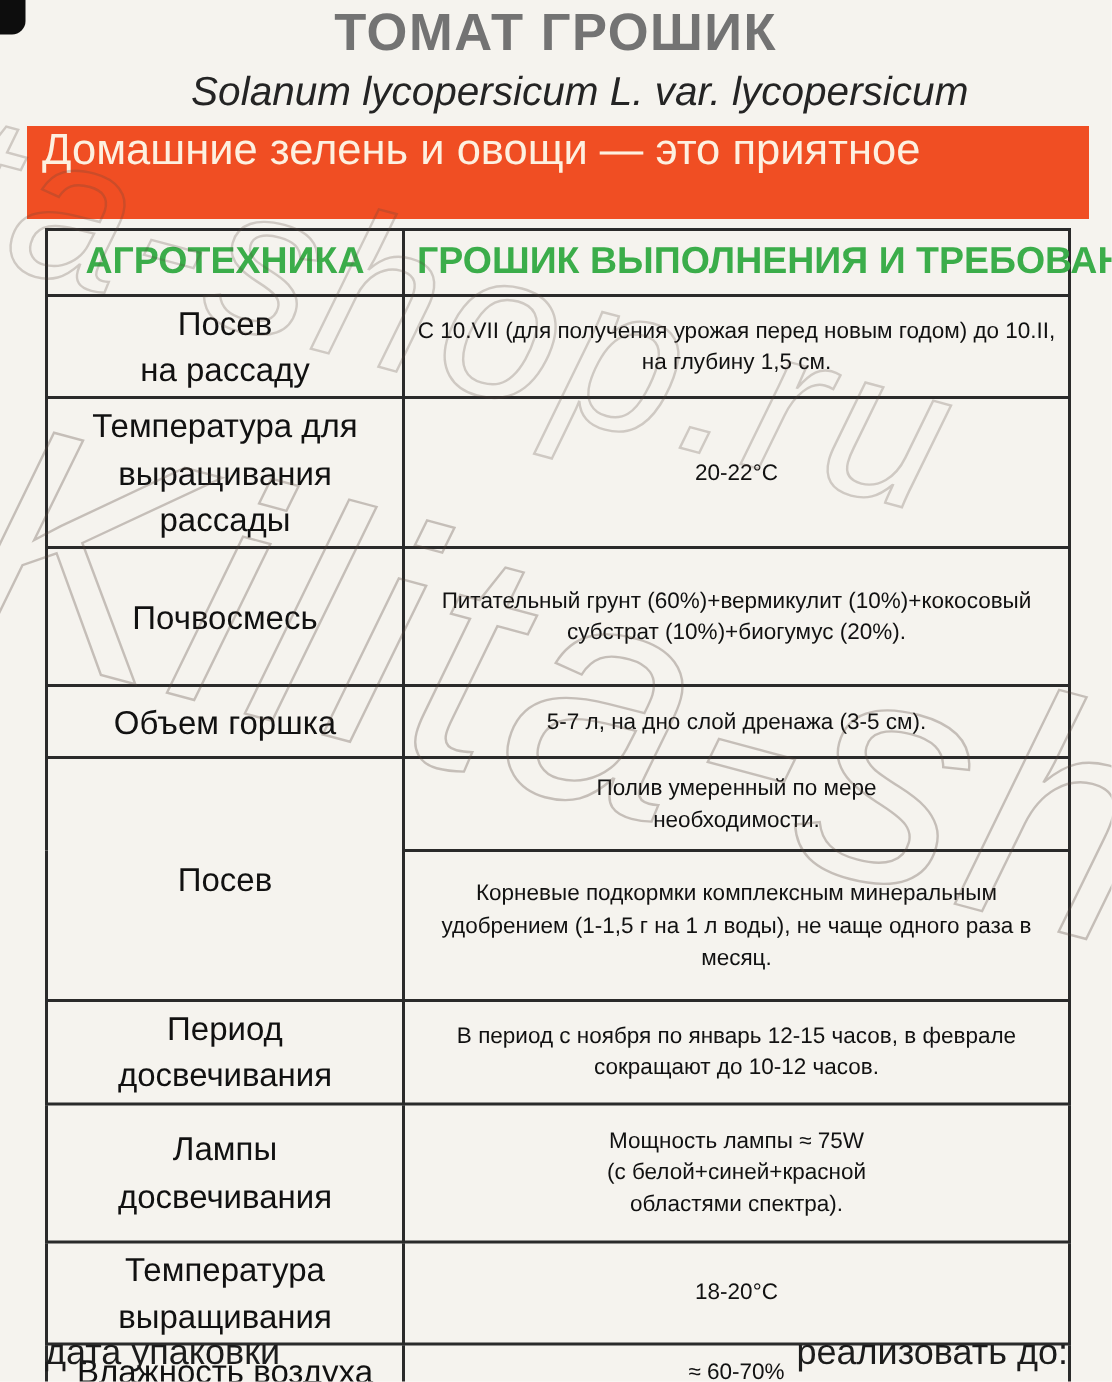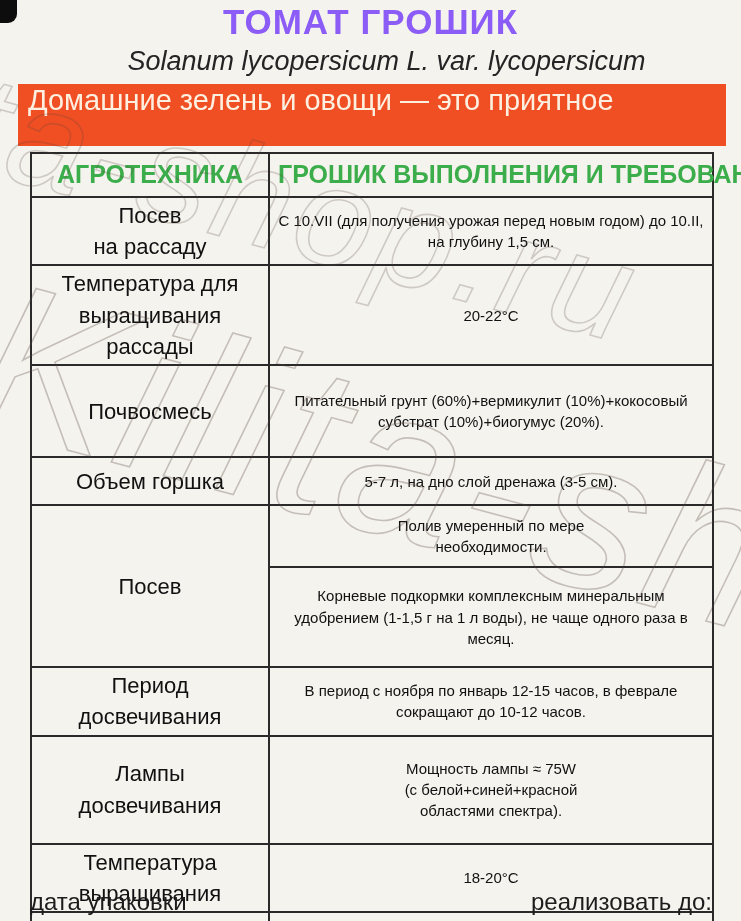--- a/index.html
+++ b/index.html
@@ -11,21 +11,21 @@
     color:#111;
     overflow:hidden;
   }
   .corner-mark{
     position:absolute;left:0;top:0;width:17px;height:23px;
     background:#0d0d0d;border-bottom-right-radius:9px;
   }
   .title{
     position:absolute;top:2px;left:0;width:100%;
     text-align:center;font-size:35px;font-weight:700;letter-spacing:1px;
-    color:#8b5cf6;
+    color:#737373;
   }
   .subtitle{
     position:absolute;top:46px;left:16px;width:100%;
     text-align:center;font-size:27px;font-weight:400;color:#242424;font-style:italic;
   }
   .banner{
     position:absolute;left:18px;top:84px;width:708px;height:62px;
     background:#f04e23;
     color:#fdf0e0;
     font-size:29px;line-height:30px;
@@ -52,21 +52,21 @@
   col.c-label{width:238px;}
   col.c-value{width:444px;}
   tr.r-head{height:44px}
   tr.r1{height:63px}
   tr.r2{height:68px}
   tr.r3{height:92px}
   tr.r4{height:48px}
   tr.r5a{height:62px}
   tr.r5b{height:100px}
   tr.r6{height:64px}
-  tr.r7{height:108px}
+  tr.r7{height:92px}
   tr.r8{height:61px}
   tr.r9{height:36px}
   .footer{
     position:absolute;left:30px;top:888px;width:682px;height:28px;
     display:flex;justify-content:space-between;align-items:center;
     font-size:24px;color:#1c1c1c;
   }
   .wm{
     position:absolute;
     white-space:nowrap;

